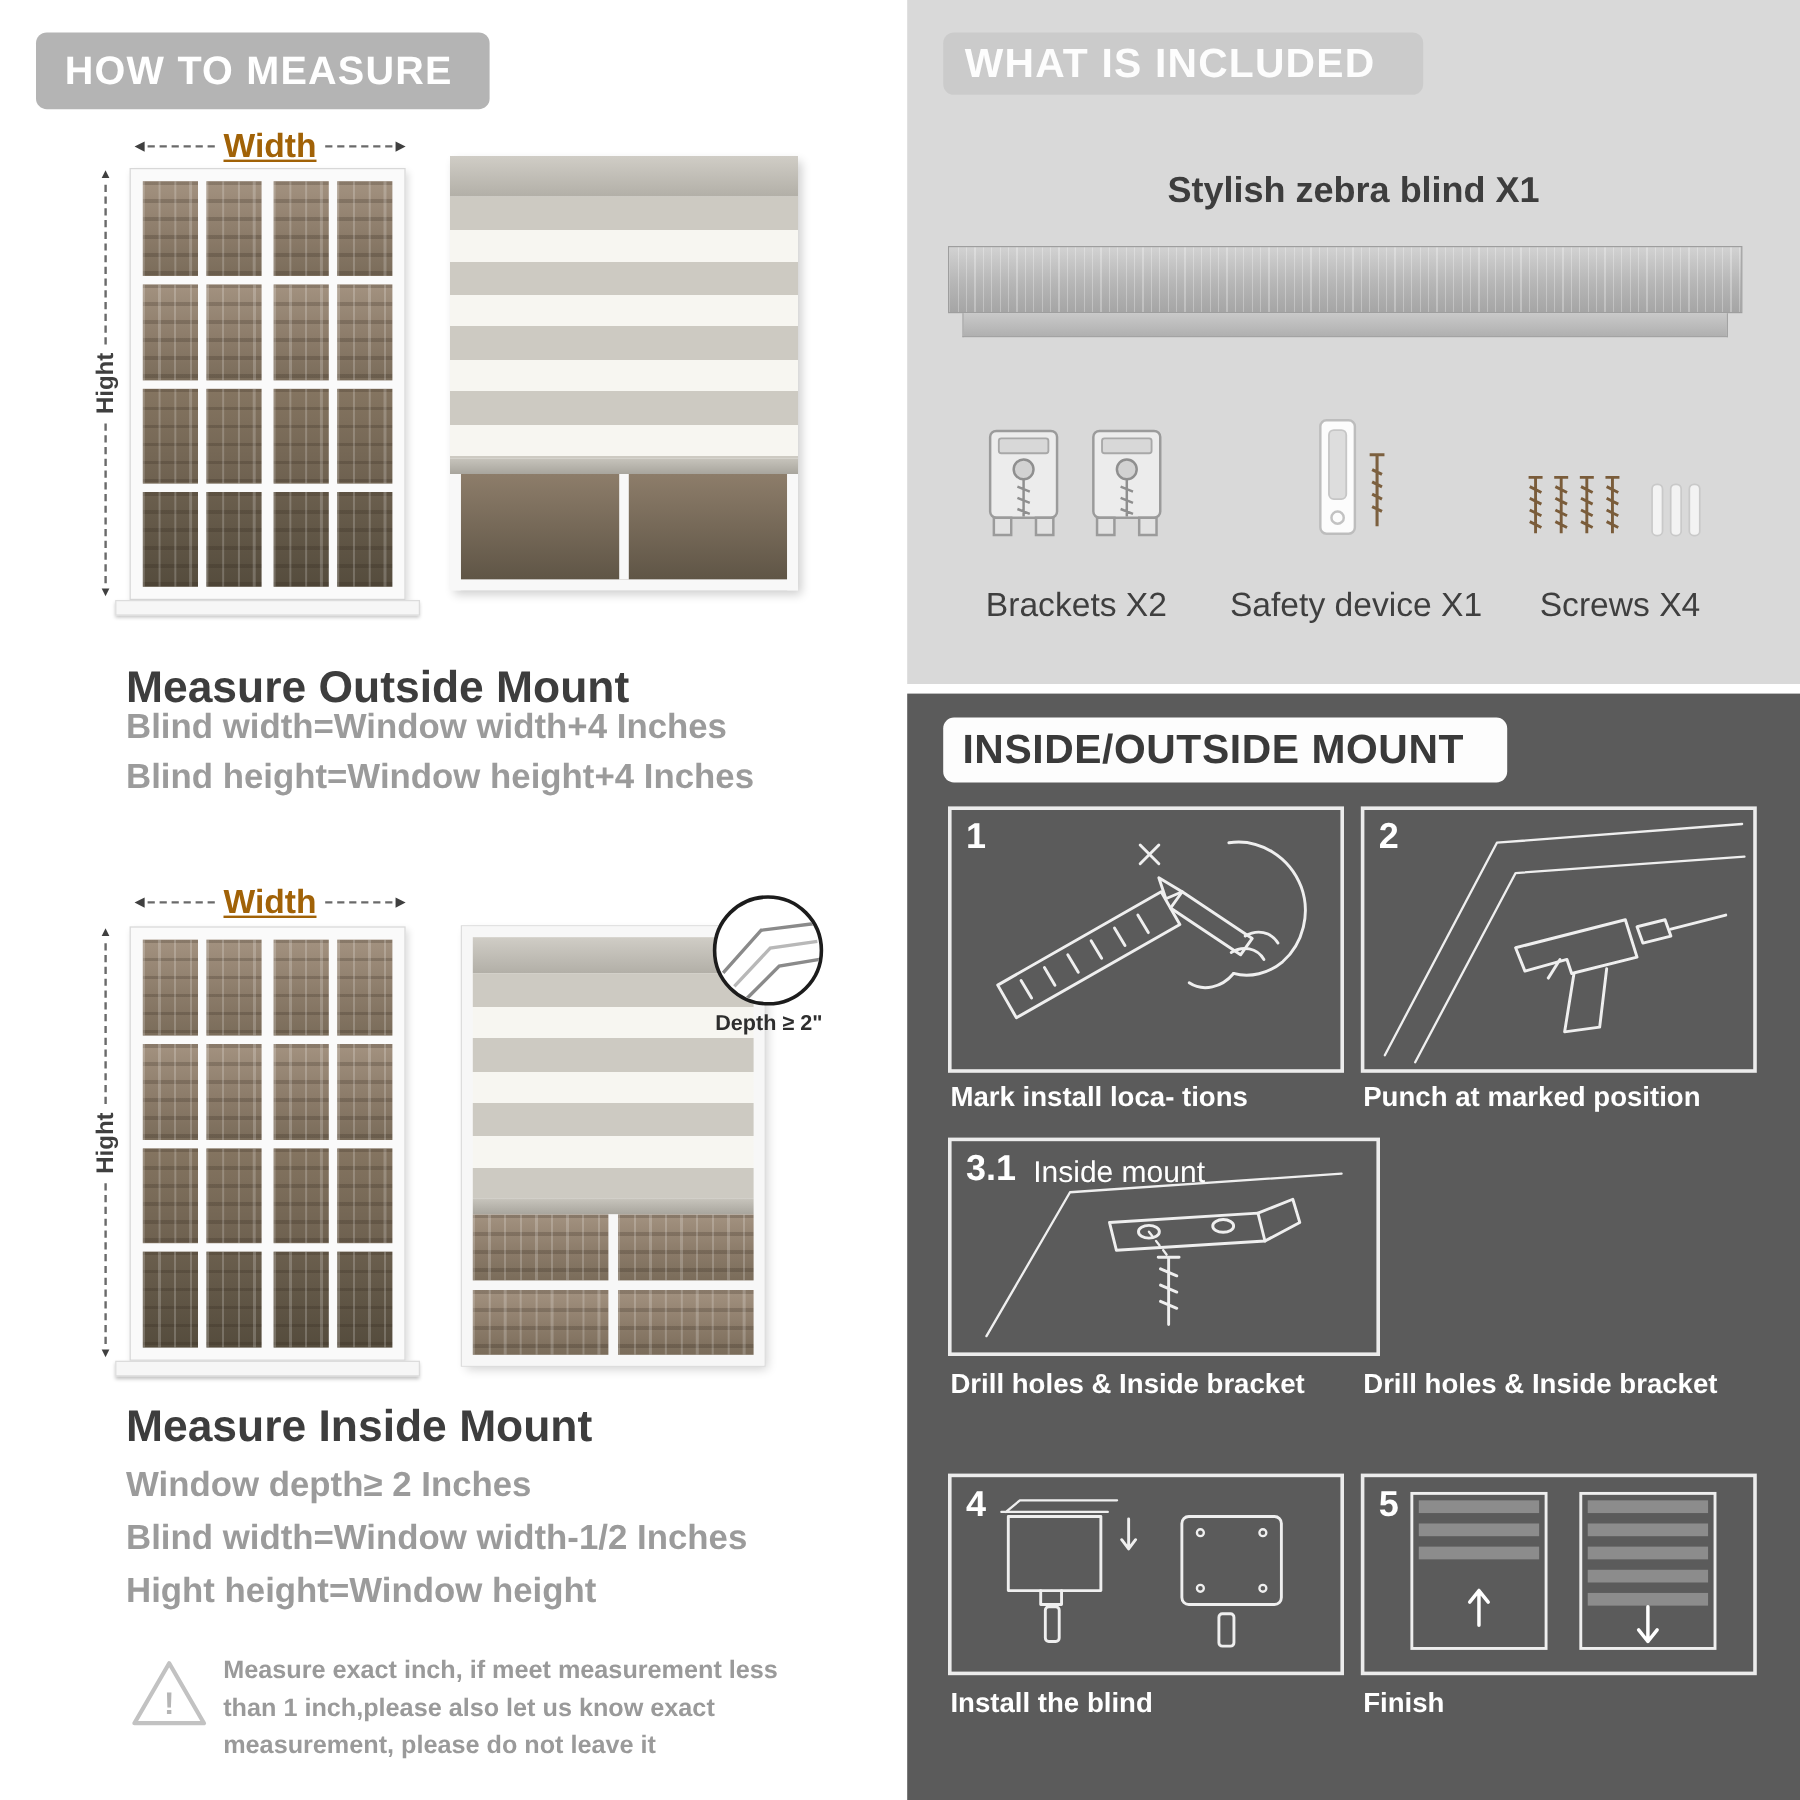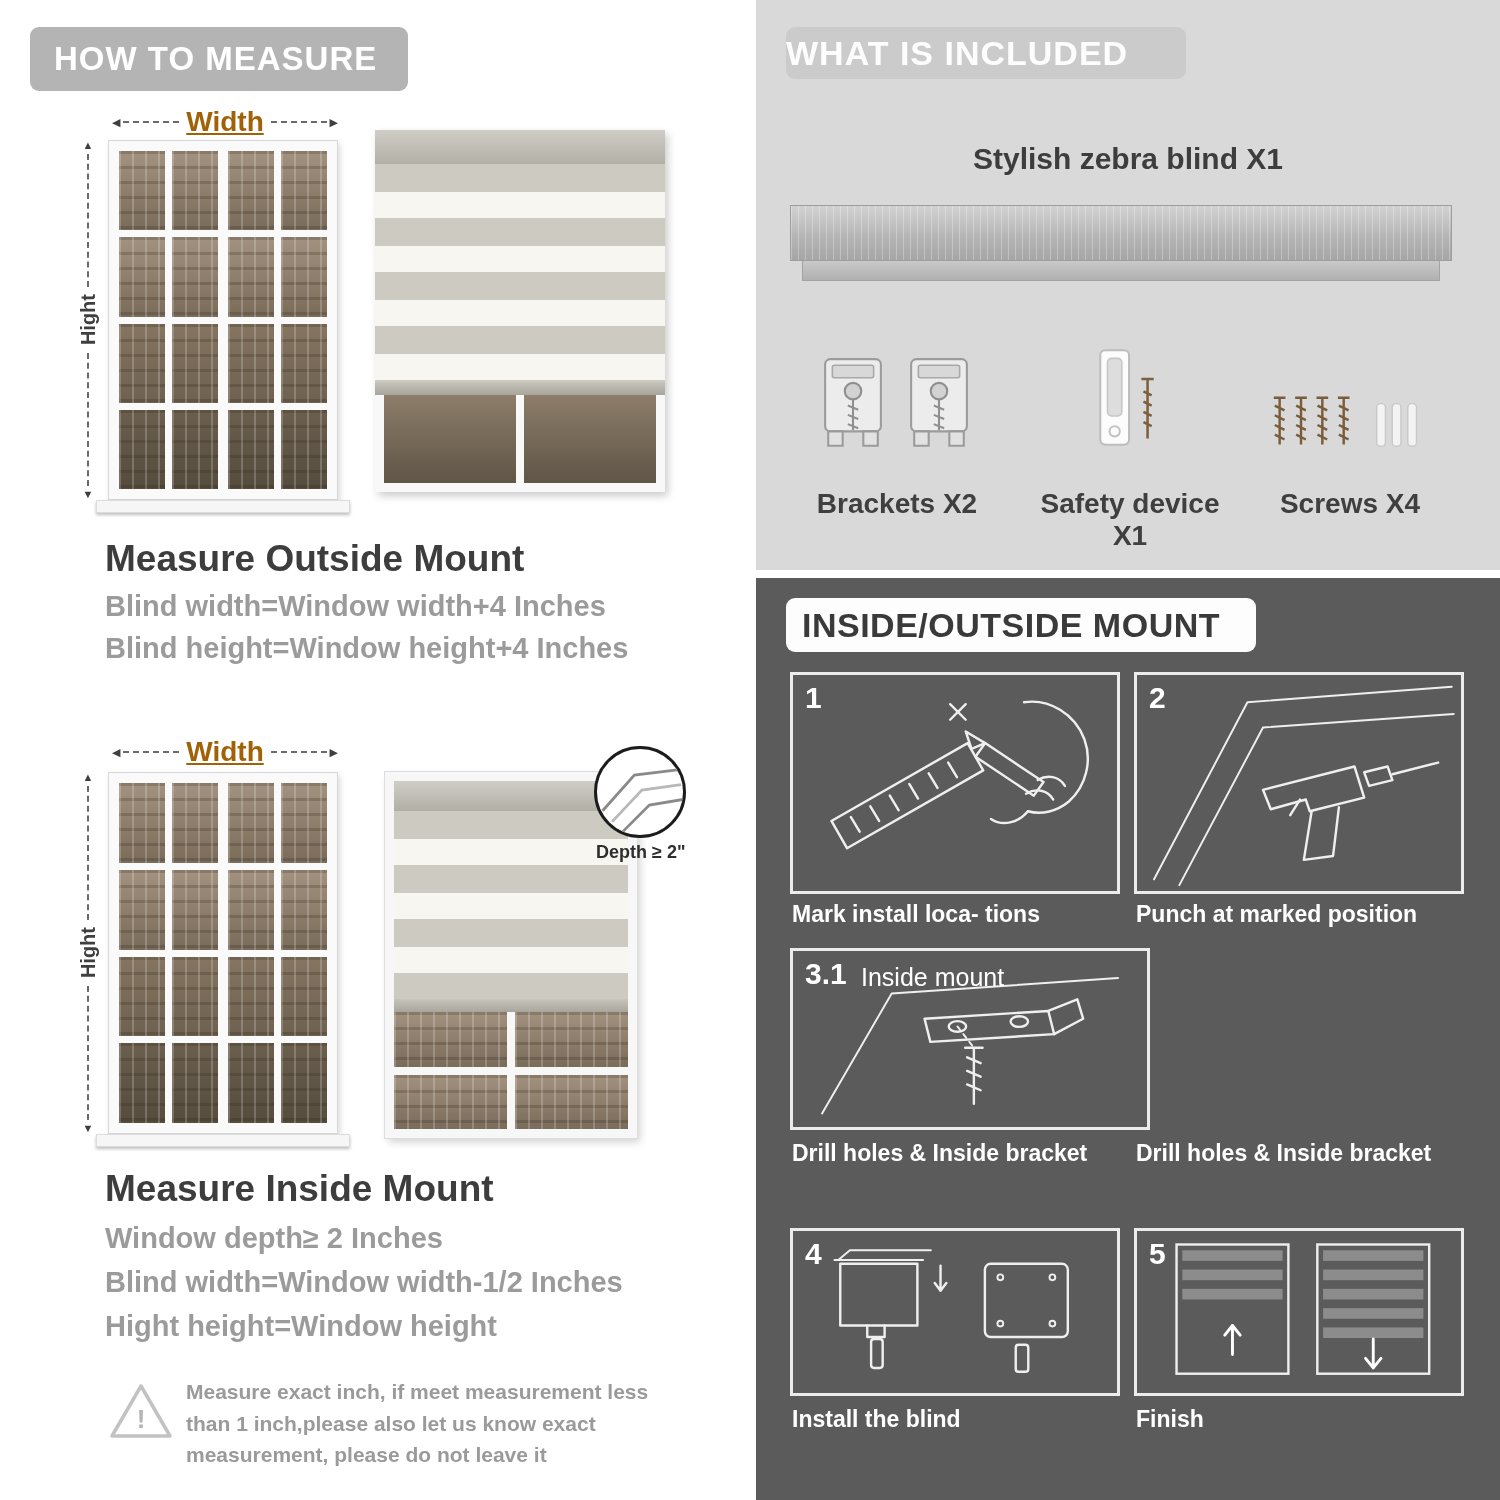--- a/index.html
+++ b/index.html
@@ -5,21 +5,21 @@
   html,body { margin:0; padding:0; background:#ffffff; }
   .page { position:relative; width:1500px; height:1500px; background:#ffffff; overflow:hidden;
           font-family:"Liberation Sans", sans-serif; }
 
   
   .pill { position:absolute; border-radius:9px; font-weight:bold; display:flex; align-items:center;
           letter-spacing:1px; box-sizing:border-box; }
   .pill-htm { left:30px; top:27px; width:378px; height:64px; background:#b4b4b4; color:#ffffff;
               font-size:33px; padding-left:24px; }
   .pill-wii { left:786px; top:27px; width:400px; height:52px; background:#cbcbcb; color:#fdfdfd;
-              font-size:34px; }
+              font-size:34px; padding-left:18px; }
   .pill-iom { left:786px; top:598px; width:470px; height:54px; background:#fdfdfd; color:#3a3a3a;
               font-size:34px; padding-left:16px; letter-spacing:0.5px; }
 
   
   .dim-h { position:absolute; display:flex; align-items:center; gap:3px; color:#4a4a4a; height:24px; }
   .dim-v { position:absolute; display:flex; flex-direction:column; align-items:center; gap:3px; color:#4a4a4a; width:24px; }
   .dash-h { flex:1; border-top:2px dashed #6a6a6a; }
   .dash-v { flex:1; border-left:2px dashed #6a6a6a; width:0; }
   .ar { font-size:11px; color:#3f3f3f; line-height:1; }
   .dlabel { font-size:28px; font-weight:bold; color:#a16207; padding:0 4px;text-decoration:underline; }
@@ -70,21 +70,21 @@
   .blind-label { position:absolute; left:756px; top:142px; width:744px; text-align:center;
                  font-size:30px; font-weight:bold; color:#3d3d3d; }
   .headrail { position:absolute; left:790px; top:205px; width:662px; }
   .hr-top { height:56px; border:1px solid #9e9e9e; box-sizing:border-box;
             background:
               repeating-linear-gradient(90deg, rgba(255,255,255,0.28) 0 1px, rgba(0,0,0,0) 1px 7px),
               linear-gradient(180deg,#d2d2d2 0%,#b6b6b6 55%,#a5a5a5 100%); }
   .hr-lip { margin:0 12px; height:20px; border:1px solid #a3a3a3; border-top:none; box-sizing:border-box;
             background:linear-gradient(180deg,#c9c9c9 0%,#b0b0b0 100%); }
   .item-icon { position:absolute; }
-  .item-label { position:absolute; font-size:28px; font-weight:bold; color:#3f3f3f; text-align:center; }
+  .item-label { position:absolute; font-size:28px; font-weight:normal; color:#3f3f3f; text-align:center; }
 
   
   .step { position:absolute; border:3px solid #ececec; box-sizing:border-box; }
   .step svg.art { position:absolute; inset:0; width:100%; height:100%; }
   .step-num { position:absolute; left:12px; top:6px; color:#ffffff; font-weight:bold; font-size:30px; z-index:2; }
   .step-sub { position:absolute; left:68px; top:12px; color:#ffffff; font-weight:normal; font-size:25px; z-index:2; }
   .cap { position:absolute; color:#ffffff; font-weight:bold; font-size:23px; }
 </style>
 </head>
 <body>
@@ -133,21 +133,21 @@
   </div>
   <div class="sill" style="left:96px; top:500px; width:254px; height:13px;"></div>
 
   <div class="blind" style="left:375px; top:130px; width:290px;">
     <div class="cassette"></div>
     <div class="stripes" style="height:218px;"></div>
     <div class="rail"></div>
     <div class="under1"></div>
   </div>
 
-  <div class="h-title" style="left:105px; top:538px;">Measure Outside Mount</div>
+  <div class="h-title" style="left:105px; top:552px;">Measure Outside Mount</div>
   <div class="g-line" style="left:105px; top:590px;">Blind width=Window width+4 Inches</div>
   <div class="g-line" style="left:105px; top:632px;">Blind height=Window height+4 Inches</div>
 
   <div class="dim-h" style="left:112px; top:740px; width:226px;">
     <span class="ar">◀</span>
     <span class="dash-h"></span>
     <span class="dlabel">Width</span>
     <span class="dash-h"></span>
     <span class="ar">▶</span>
   </div>

